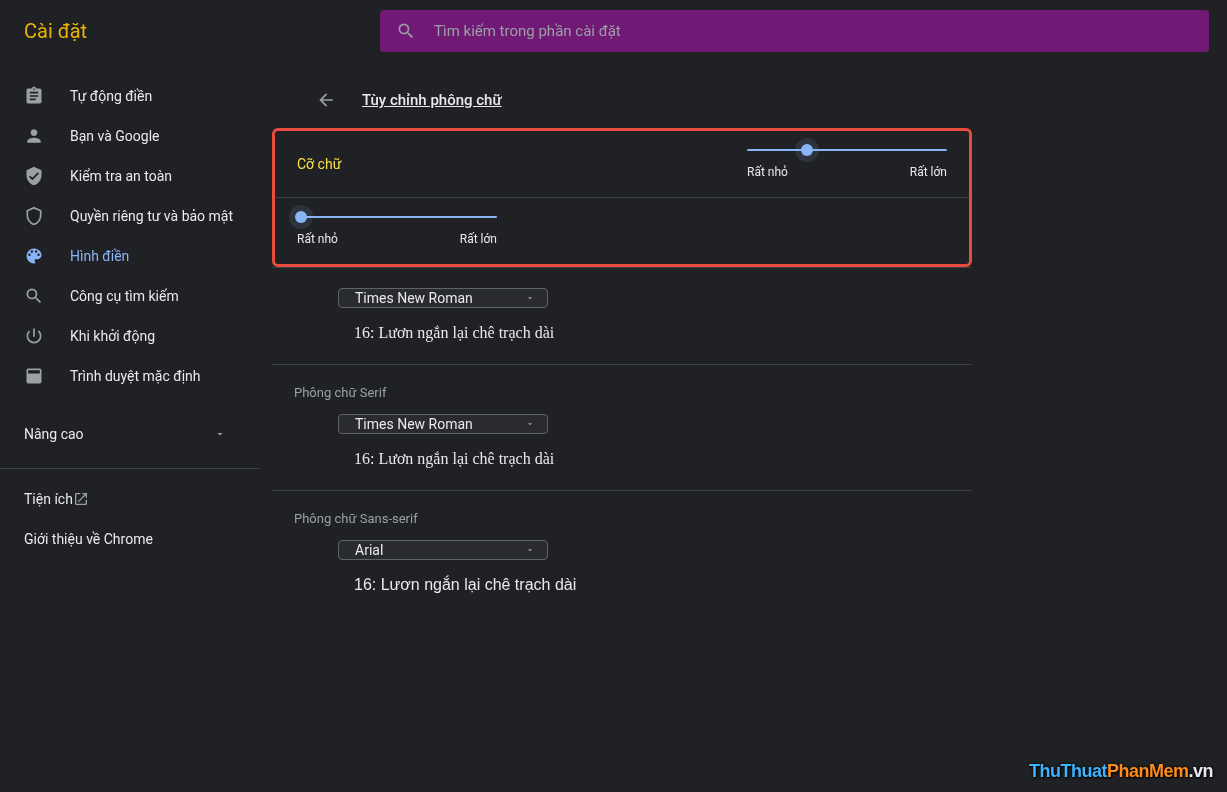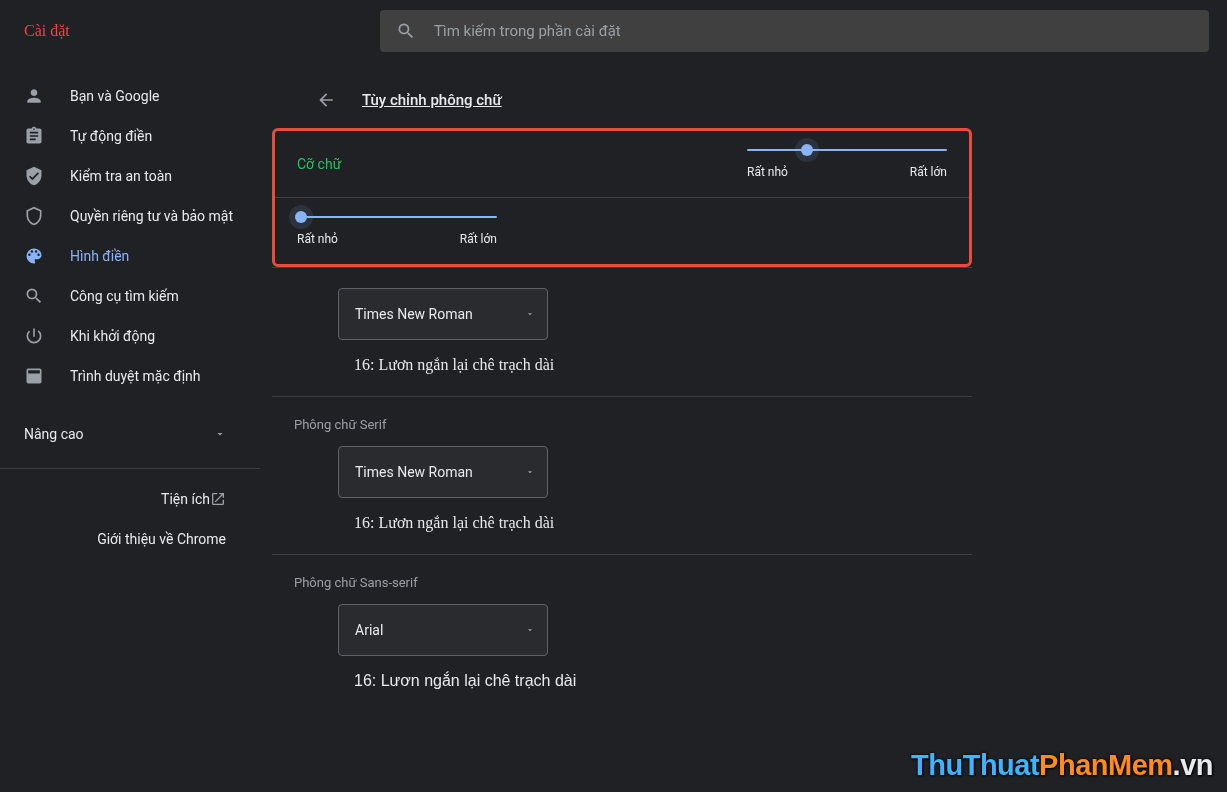--- a/index.html
+++ b/index.html
@@ -13,28 +13,27 @@
     position: relative;
   }
   .header {
     display: flex;
     align-items: center;
     height: 62px;
     padding: 0 0 0 24px;
   }
   .header-title {
     width: 356px;
-    font-size: 16px;
-    color: #ef4444;
-    font-family: Liberation Serif, serif;
+    font-size: 20px;
+    color: #eab308;
   }
   .search-box {
     flex: 1;
     height: 42px;
-    background: #404040;
+    background: #701a75;
     border-radius: 4px;
     display: flex;
     align-items: center;
     padding: 0 16px;
     margin-right: 18px;
     color: #9aa0a6;
   }
   .search-box svg { width: 20px; height: 20px; fill: #9aa0a6; margin-right: 18px; }
   .search-box span { font-size: 15px; color: #9aa0a6; }
 
@@ -64,21 +63,21 @@
   .advanced-row {
     display: flex; align-items: center; height: 48px; padding: 0 24px;
     justify-content: space-between; cursor: pointer; color: #e8eaed;
     margin-right: 10px;
     gap: 48px;
   }
   .advanced-row svg { width: 12px; height: 12px; fill: #9aa0a6; }
   .side-divider { height: 1px; background: #3c4043; margin: 10px 0 10px 0; width: 260px; }
   .side-simple {
     display: flex; align-items: center; height: 40px; padding: 0 24px;
-    justify-content: flex-end; cursor: pointer; color: #e8eaed;
+    justify-content: flex-start; cursor: pointer; color: #e8eaed;
     margin-right: 10px;
   }
   .side-simple svg { width: 16px; height: 16px; fill: #9aa0a6; }
 
   .main {
     flex: 1;
     padding: 10px 0 0 0;
     overflow: hidden;
   }
   .main-inner {
@@ -97,21 +96,21 @@
   .highlight-box {
     border: 3px solid #e74c3c;
     border-radius: 6px;
     padding: 0;
   }
   .row {
     display: flex; align-items: center; padding: 18px 22px;
     border-bottom: 1px solid #3c4043;
   }
   .row:last-child { border-bottom: none; }
-  .row-label { flex: 1; font-size: 14px; color: #22c55e; }
+  .row-label { flex: 1; font-size: 14px; color: #fde047; }
   .slider-wrap { width: 200px; }
   .slider-track {
     position: relative; height: 2px; background: #8ab4f8; border-radius: 2px; width: 100%;
   }
   .slider-thumb {
     position: absolute; top: 50%; width: 12px; height: 12px; background: #8ab4f8;
     border-radius: 50%; transform: translate(-50%, -50%);
     box-shadow: 0 0 0 6px rgba(138,180,248,0.12);
   }
   .slider-labels {
@@ -120,35 +119,35 @@
   }
 
   .font-section {
     border-top: 1px solid #3c4043;
     padding: 20px 22px 22px 22px;
   }
   .font-section:first-of-type { border-top: none; }
   .font-sec-label { font-size: 13px; color: #9aa0a6; margin-bottom: 14px; }
   .dropdown {
     display: inline-flex; align-items: center; justify-content: space-between;
-    width: 210px; height: 52px; padding: 0 12px 0 16px;
+    width: 210px; height: 20px; padding: 0 12px 0 16px;
     border: 1px solid #5f6368; border-radius: 4px; background: #2a2b2e;
     cursor: pointer; font-size: 14px; color: #e8eaed;
     margin-left: 44px;
   }
   .dropdown svg { width: 10px; height: 10px; fill: #9aa0a6; }
   .sample {
     margin: 16px 0 0 60px; font-size: 16px; color: #e8eaed;
     font-family: "Times New Roman", serif;
   }
   .sample.sans { font-family: Arial, sans-serif; }
 
   .watermark {
     position: absolute; right: 14px; bottom: 10px;
-    font-family: Arial, sans-serif; font-weight: 800; font-size: 29px;
+    font-family: Arial, sans-serif; font-weight: 800; font-size: 18px;
     letter-spacing: -0.5px;
     text-shadow: 0 0 3px #000, 1px 1px 2px #000;
   }
   .wm1 { color: #3cb4ff; }
   .wm2 { color: #ff8c1a; }
   .wm3 { color: #e8eaed; }
 </style>
 </head>
 <body>
 
@@ -161,32 +160,32 @@
     <span>Tìm kiếm trong phần cài đặt</span>
   </div>
 </div>
 
 <div class="body-row">
 
   <div class="sidebar">
     <div class="side-item">
       <span class="icon-slot">
           <svg viewBox="0 0 24 24">
+            <path d="M19 3h-4.18C14.4 1.84 13.3 1 12 1s-2.4.84-2.82 2H5c-1.1 0-2 .9-2 2v14c0 1.1.9 2 2 2h14c1.1 0 2-.9 2-2V5c0-1.1-.9-2-2-2zm-7 0c.55 0 1 .45 1 1s-.45 1-1 1-1-.45-1-1 .45-1 1-1zM7 7h10v2H7V7zm0 4h10v2H7v-2zm0 4h7v2H7v-2z"></path>
+          </svg>
+        </span>
+      <span>Tự động điền</span>
+    </div>
+    <div class="side-item">
+      <span class="icon-slot">
+          <svg viewBox="0 0 24 24">
             <path d="M12 12c2.21 0 4-1.79 4-4s-1.79-4-4-4-4 1.79-4 4 1.79 4 4 4zm0 2c-2.67 0-8 1.34-8 4v2h16v-2c0-2.66-5.33-4-8-4z"></path>
           </svg>
         </span>
       <span>Bạn và Google</span>
-    </div>
-    <div class="side-item">
-      <span class="icon-slot">
-          <svg viewBox="0 0 24 24">
-            <path d="M19 3h-4.18C14.4 1.84 13.3 1 12 1s-2.4.84-2.82 2H5c-1.1 0-2 .9-2 2v14c0 1.1.9 2 2 2h14c1.1 0 2-.9 2-2V5c0-1.1-.9-2-2-2zm-7 0c.55 0 1 .45 1 1s-.45 1-1 1-1-.45-1-1 .45-1 1-1zM7 7h10v2H7V7zm0 4h10v2H7v-2zm0 4h7v2H7v-2z"></path>
-          </svg>
-        </span>
-      <span>Tự động điền</span>
     </div>
     <div class="side-item">
       <span class="icon-slot">
           <svg viewBox="0 0 24 24">
             <path d="M12 1L3 5v6c0 5.55 3.84 10.74 9 12 5.16-1.26 9-6.45 9-12V5l-9-4zm-2 16l-4-4 1.41-1.41L10 14.17l6.59-6.59L18 9l-8 8z"></path>
           </svg>
         </span>
       <span>Kiểm tra an toàn</span>
     </div>
     <div class="side-item">

